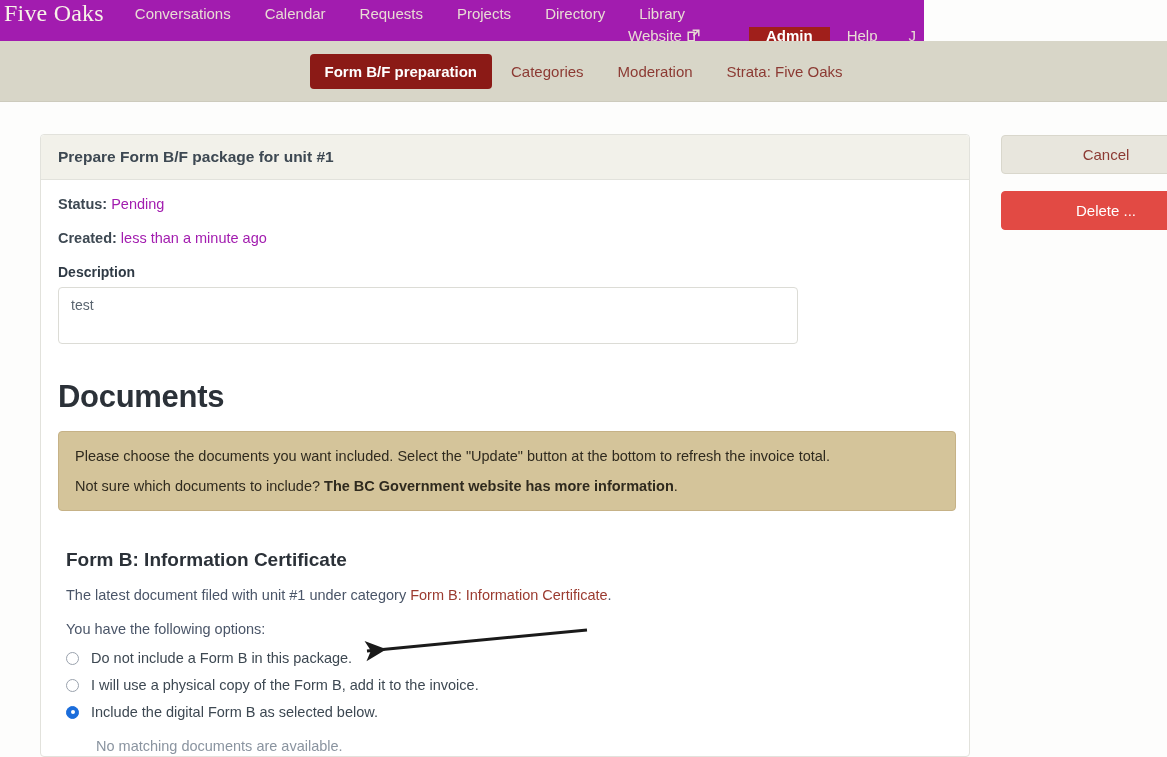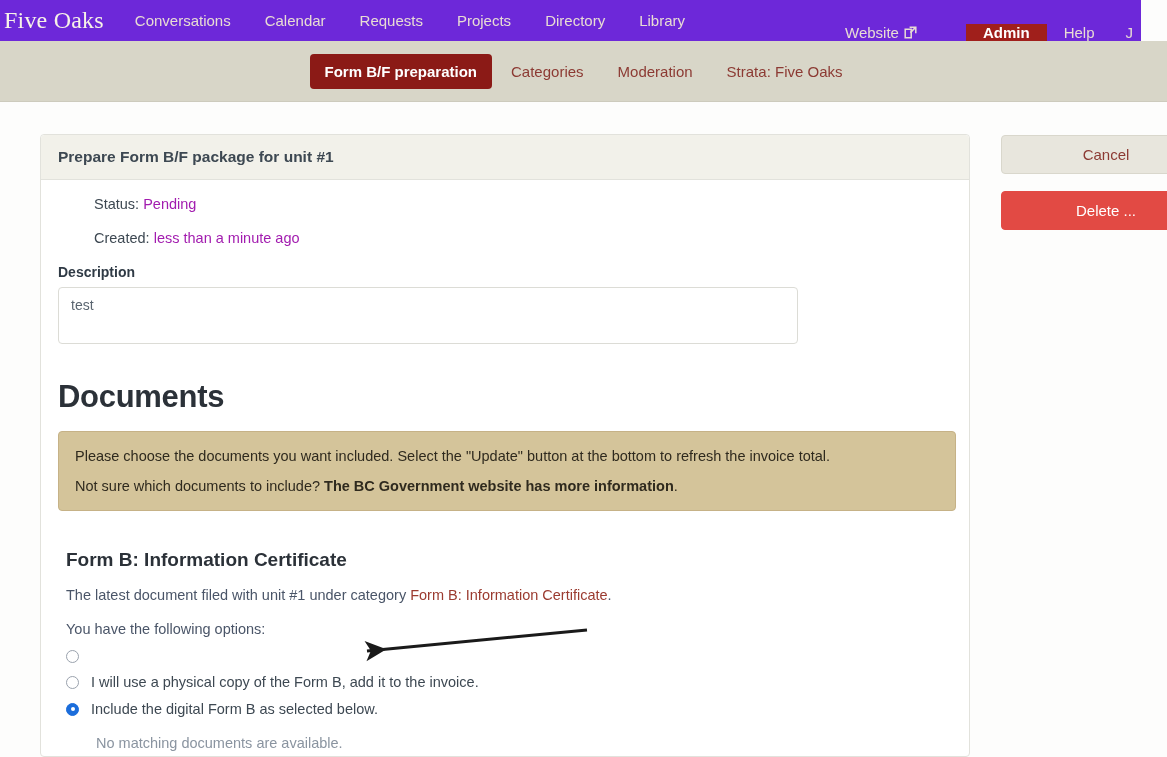--- a/index.html
+++ b/index.html
@@ -8,23 +8,23 @@
     width: 1167px; height: 757px;
     overflow: hidden;
     background: #fdfdfc;
     font-family: "Liberation Sans", sans-serif;
     color: #3d4852;
   }
 
   
   .topnav {
     position: absolute; top: 0; left: 0;
-    width: 1141px; height: 41px;
-    background: #6d28d9;
-    display: flex; align-items: stretch;
+    width: 924px; height: 41px;
+    background: #a21caf;
+    display: flex; align-items: stretch; flex-direction: column;
   }
   .brand {
     display: flex; align-items: center;
     padding: 0 14px 0 4px;
     font-family: "Liberation Serif", serif;
     font-size: 24px;
     color: #f7f2e7;
     letter-spacing: 0.2px;
     white-space: nowrap;
   }
@@ -112,21 +112,21 @@
     color: #3d4852;
     border-radius: 4px 4px 0 0;
   }
   .card-body { padding: 16px 17px 0 17px; }
 
   .meta-row {
     font-size: 14.5px;
     color: #3d4852;
     margin: 0 0 18px 0;
   }
-  .meta-row b { font-weight: normal; margin-left: 36px; }
+  .meta-row b { font-weight: bold; }
   .meta-row span { color: #a21caf; }
 
   .field-label {
     font-size: 14px;
     font-weight: bold;
     color: #2f3a45;
     margin-bottom: 7px;
   }
   .textarea {
     width: 740px; height: 57px;
@@ -324,20 +324,21 @@
 
       <h3 class="doc-title">Form B: Information Certificate</h3>
 
       <div class="doc-desc"><span>The latest document filed with unit #1 under category </span><a>Form B: Information Certificate</a><span>.</span></div>
 
       <div class="doc-options-lead">You have the following options:</div>
 
       <div class="radio-list">
         <div class="radio-item">
           <span class="radio-dot"></span>
+          <span class="radio-label">Do not include a Form B in this package.</span>
         </div>
         <div class="radio-item">
           <span class="radio-dot"></span>
           <span class="radio-label">I will use a physical copy of the Form B, add it to the invoice.</span>
         </div>
         <div class="radio-item">
           <span class="radio-dot checked"></span>
           <span class="radio-label">Include the digital Form B as selected below.</span>
         </div>
       </div>

